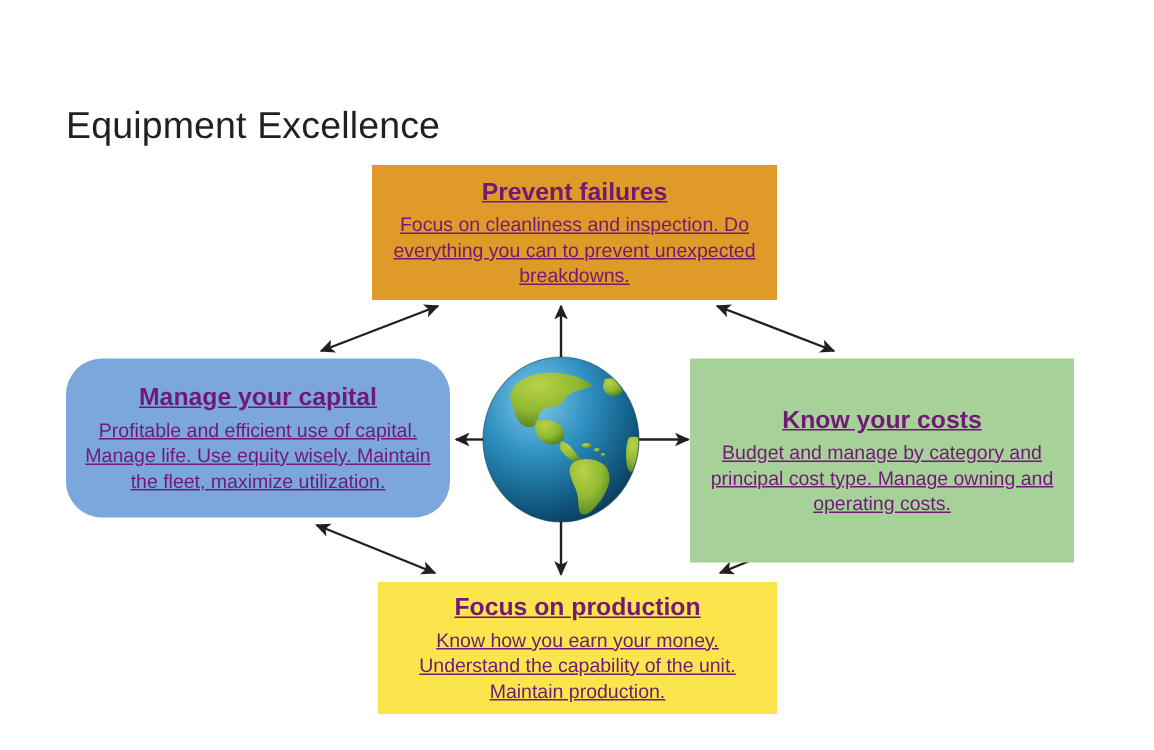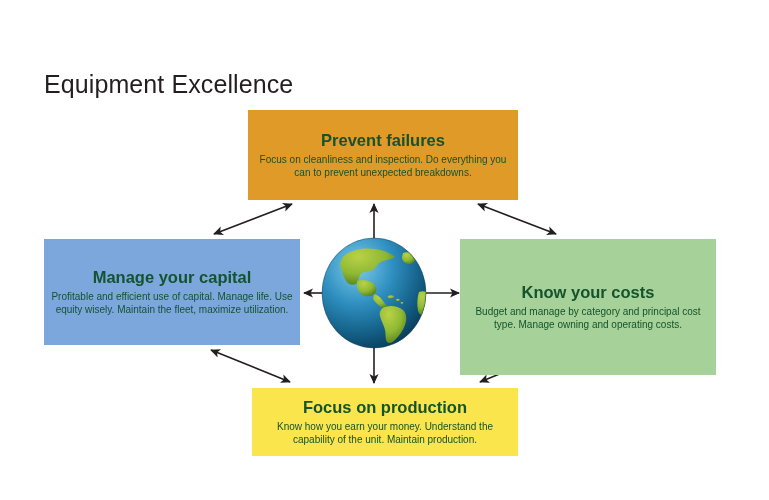--- a/index.html
+++ b/index.html
@@ -29,57 +29,59 @@
     white-space: nowrap;
   }
   .node {
     position: absolute;
     box-sizing: border-box;
     display: flex;
     flex-direction: column;
     align-items: center;
     justify-content: center;
     text-align: center;
-    color: #14532d;
+    color: #701a75;
     padding: 4px 6px;
+    text-decoration: underline;
   }
   .node .heading {
     font-size: 16.5px;
     font-weight: 700;
     line-height: 1.32;
     margin-bottom: 1px;
   }
   .node .body {
-    font-size: 10px;
+    font-size: 13px;
     font-weight: 400;
     line-height: 1.32;
   }
   #node-top {
     left: 248px;
     top: 78px;
     width: 270px;
     height: 90px;
   }
   #node-left {
     left: 44px;
     top: 207px;
     width: 256px;
     height: 106px;
+    border-radius: 24px;
   }
   #node-right {
     left: 460px;
     top: 207px;
     width: 256px;
     height: 136px;
   }
   #node-bottom {
     left: 252px;
     top: 356px;
     width: 266px;
-    height: 68px;
+    height: 88px;
   }
   #globe-wrap {
     position: absolute;
     left: 319px;
     top: 205px;
     width: 110px;
     height: 112px;
   }
   #arrows {
     position: absolute;

